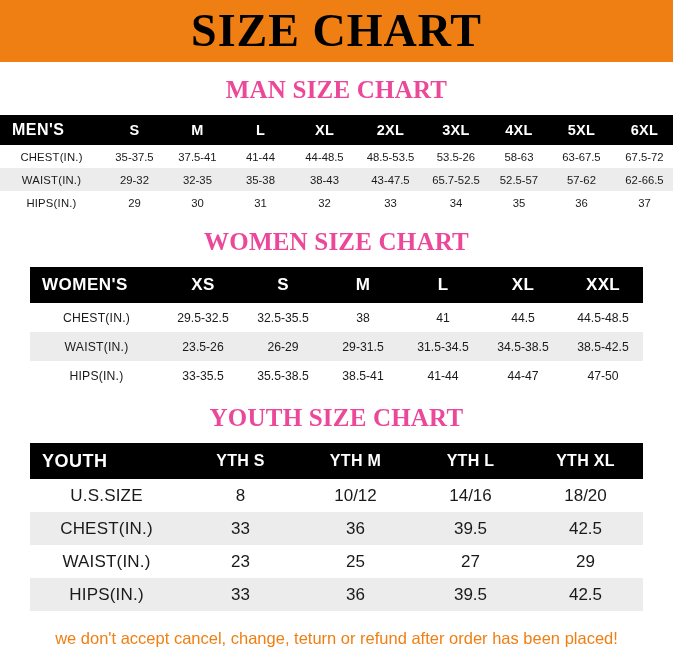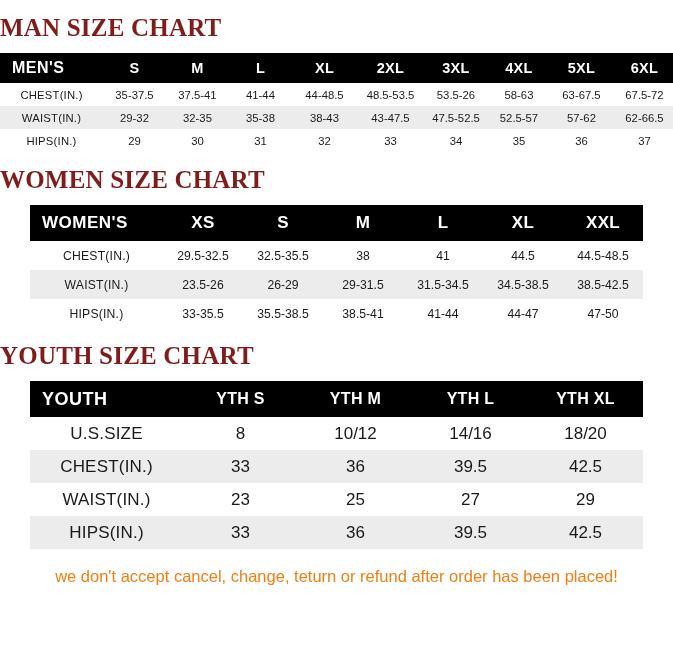--- a/index.html
+++ b/index.html
@@ -35,25 +35,25 @@
     font-size: 46px;
     letter-spacing: 1px;
     color: #000000;
     line-height: 1;
     margin: 0;
   }
   .section {
     width: 673px;
   }
   .section-title {
-    text-align: left;
+    text-align: center;
     font-family: "Liberation Serif", serif;
     font-weight: bold;
     font-size: 25px;
-    color: #7f1d1d;
+    color: #ec4899;
     margin: 0;
     padding-top: 14px;
     padding-bottom: 11px;
     letter-spacing: 0.2px;
   }
   table.chart {
     border-collapse: collapse;
     margin: 0 auto;
     table-layout: fixed;
   }
@@ -126,20 +126,23 @@
     font-size: 16.5px;
     line-height: 1.35;
   }
   .footer-note div { white-space: nowrap; }
 </style>
 </head>
 <body>
 
 <div class="page">
 
+  <div class="header-band">
+    <h1 class="header-title">SIZE CHART</h1>
+  </div>
 
   <div class="section">
     <h2 class="section-title">MAN SIZE CHART</h2>
     <table class="chart" id="men-table">
       <colgroup>
         <col style="width:103px">
           <col style="width:63px">
           <col style="width:63px">
           <col style="width:63px">
         <col style="width:65px">
@@ -176,21 +179,21 @@
           <td>63-67.5</td>
           <td>67.5-72</td>
         </tr>
         <tr class="even">
           <td class="rowlabel">WAIST(IN.)</td>
           <td>29-32</td>
           <td>32-35</td>
           <td>35-38</td>
           <td>38-43</td>
           <td>43-47.5</td>
-          <td>47.5-52.5</td>
+          <td>65.7-52.5</td>
           <td>52.5-57</td>
           <td>57-62</td>
           <td>62-66.5</td>
         </tr>
         <tr class="odd">
           <td class="rowlabel">HIPS(IN.)</td>
           <td>29</td>
           <td>30</td>
           <td>31</td>
           <td>32</td>

